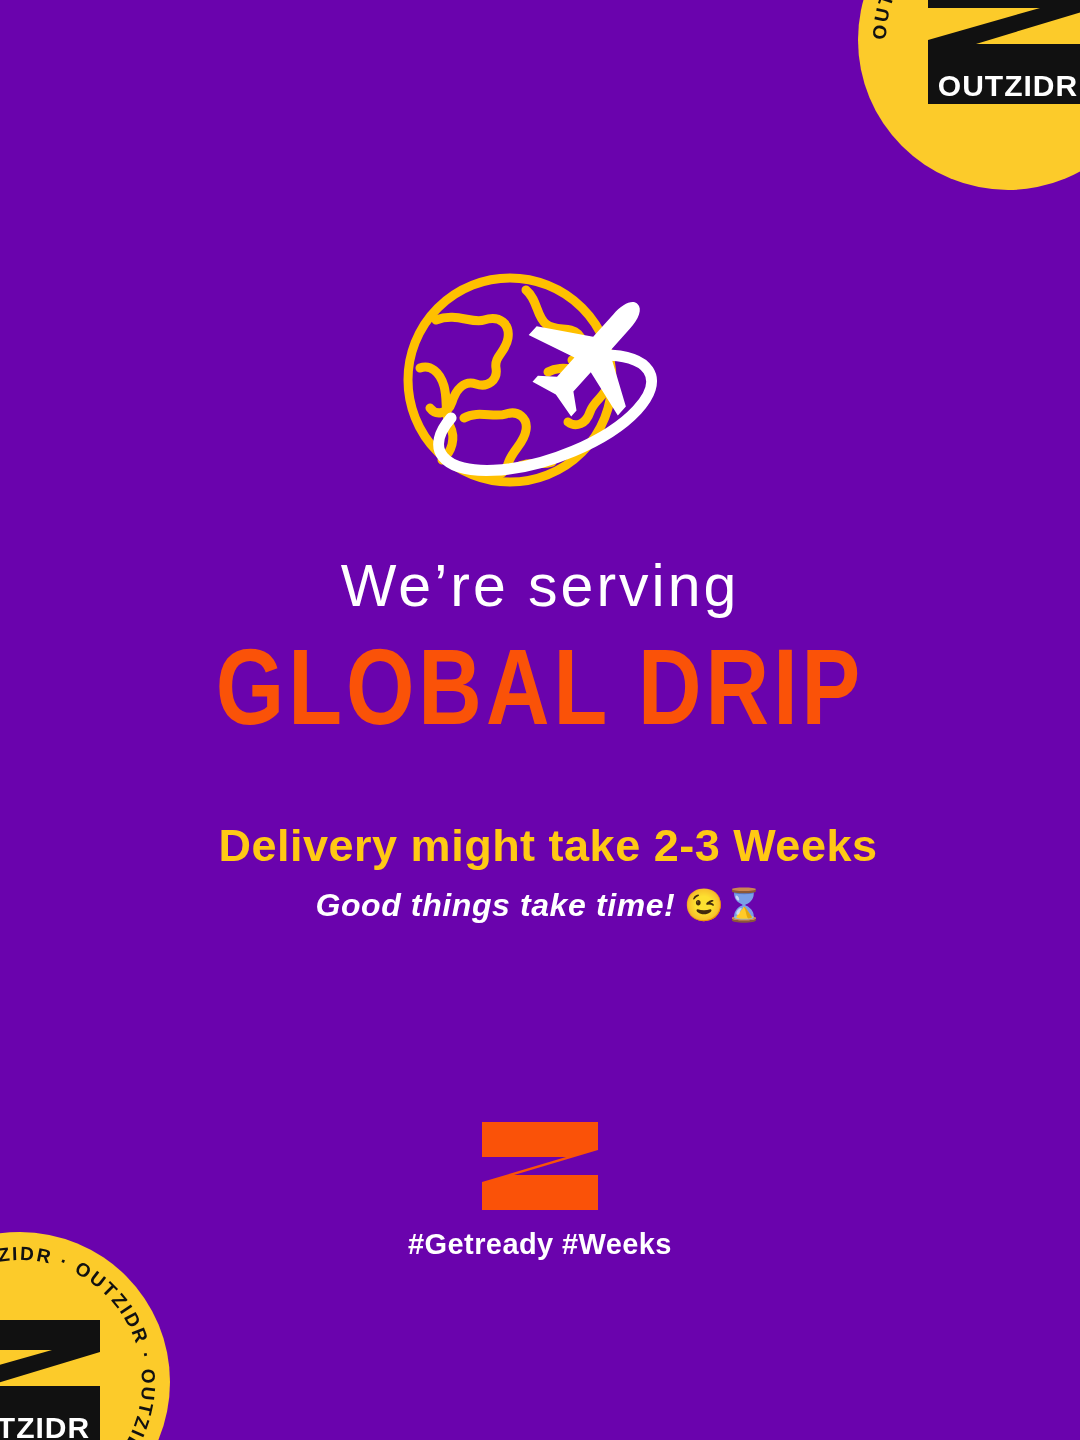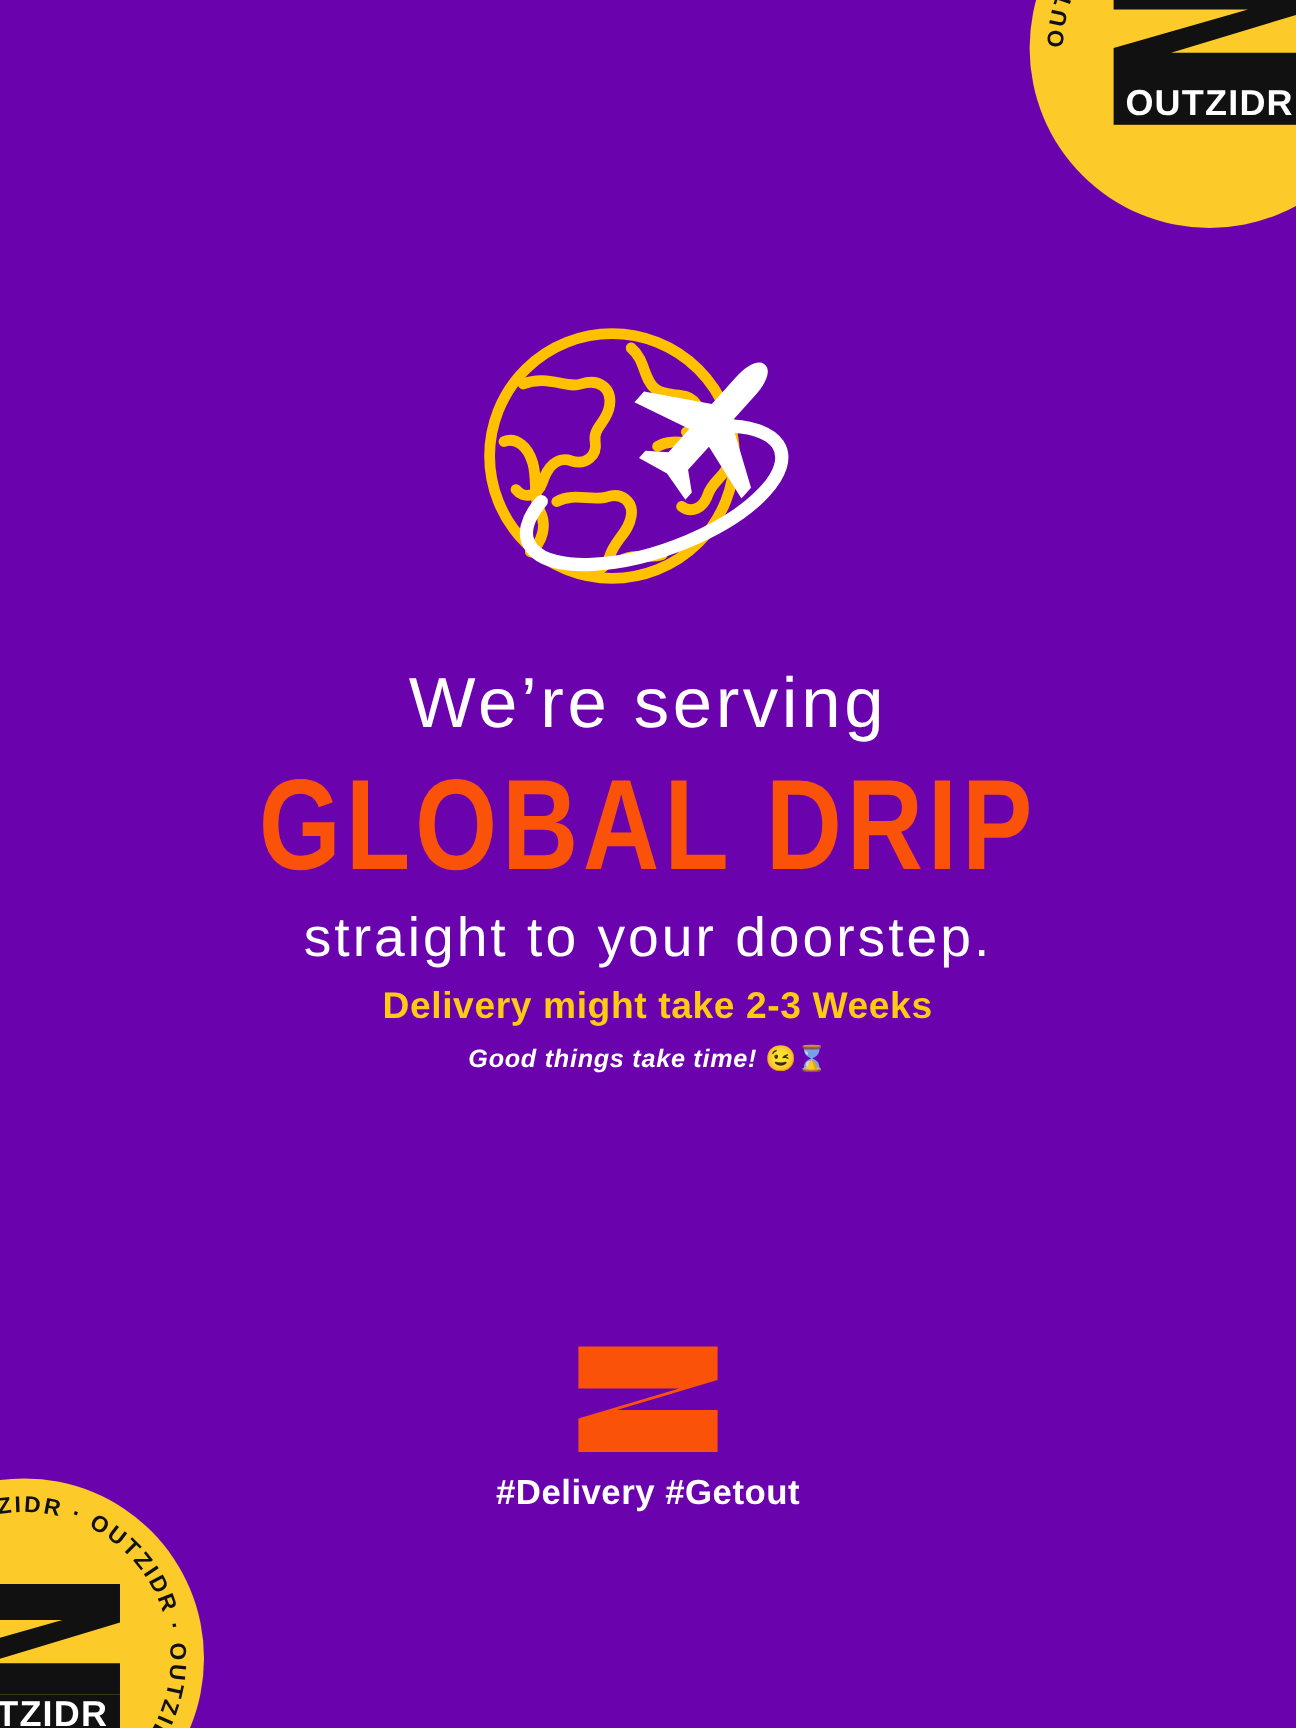--- a/index.html
+++ b/index.html
@@ -102,29 +102,29 @@
   
   #delivery-block {
     position: absolute;
     left: 0;
     right: 0;
     top: 820px;
     text-align: center;
   }
   #delivery-headline {
     color: #FFC914;
-    font-size: 31px;
+    font-size: 45px;
     font-weight: bold;
     letter-spacing: 0.5px;
     line-height: 1.15;
     padding-left: 16px;
   }
   #delivery-subtext {
     color: #FFFFFF;
-    font-size: 21px;
+    font-size: 32px;
     font-weight: bold;
     font-style: italic;
     letter-spacing: 0.6px;
     margin-top: 14px;
   }
   .emoji { font-style: normal; letter-spacing: 0; }
 
   
   #footer-block {
     position: absolute;
@@ -177,36 +177,35 @@
         <path d="M0 -62 C7 -62 11 -52 11 -38 L11 -8 L60 22 L60 34 L11 20 L11 46
                  L26 58 L26 66 L0 60 L-26 66 L-26 58 L-11 46 L-11 20 L-60 34 L-60 22
                  L-11 -8 L-11 -38 C-11 -52 -7 -62 0 -62 Z" fill="#FFFFFF"></path>
       </g>
     </svg>
   </div>
 
   <div id="headline-block">
     <div id="line-serving">We’re serving</div>
     <div id="line-global-drip">GLOBAL DRIP</div>
-    <div id="line-doorstep">straight to your doorstep.</div>
   </div>
 
   <div id="delivery-block">
     <div id="delivery-headline">Delivery might take 2-3 Weeks</div>
     <div id="delivery-subtext">
       <span>Good things take time!</span>
       <span class="emoji">😉⌛</span>
     </div>
   </div>
 
   <div id="footer-block">
     <svg id="brand-z" viewBox="0 0 124 92" xmlns="http://www.w3.org/2000/svg">
       <path d="M4 2 H120 V30 L36 55 H120 V90 H4 V62 L88 37 H4 Z" fill="#FA5208"></path>
     </svg>
-    <div id="hashtags">#Delivery #Getout</div>
+    <div id="hashtags">#Getready #Weeks</div>
   </div>
 
   <div class="badge" id="badge-top-right">
     <div class="badge-rim">
       <svg viewBox="0 0 300 300" xmlns="http://www.w3.org/2000/svg">
         <defs>
           <path id="rimcircle-tr" d="M 150,150 m -122,0 a 122,122 0 1,1 244,0 a 122,122 0 1,1 -244,0"></path>
         </defs>
         <text>
           <textPath href="#rimcircle-tr" startOffset="0%">OUTZIDR · OUTZIDR · OUTZIDR · OUTZIDR ·</textPath>

